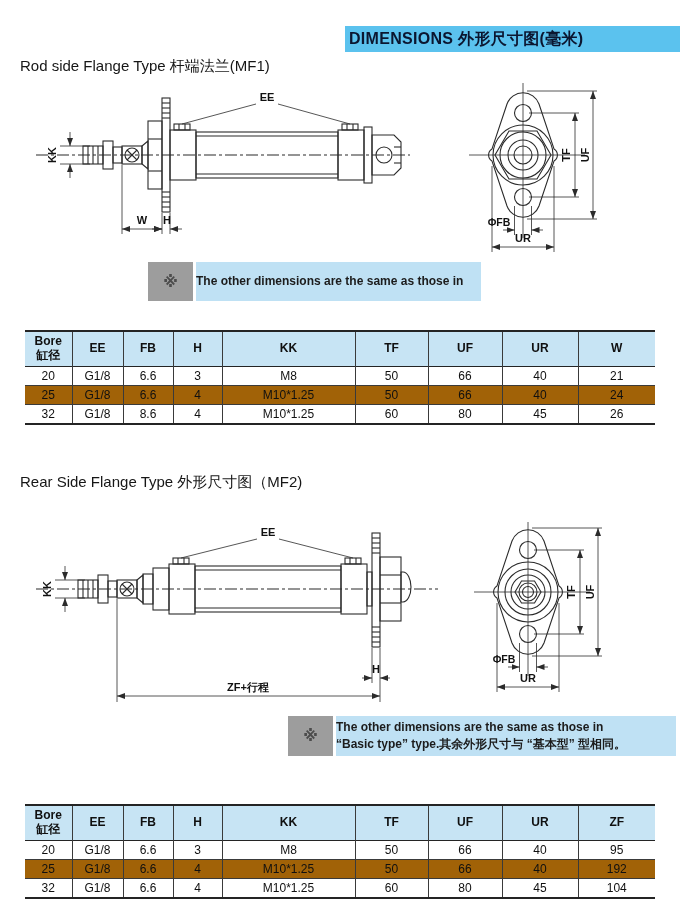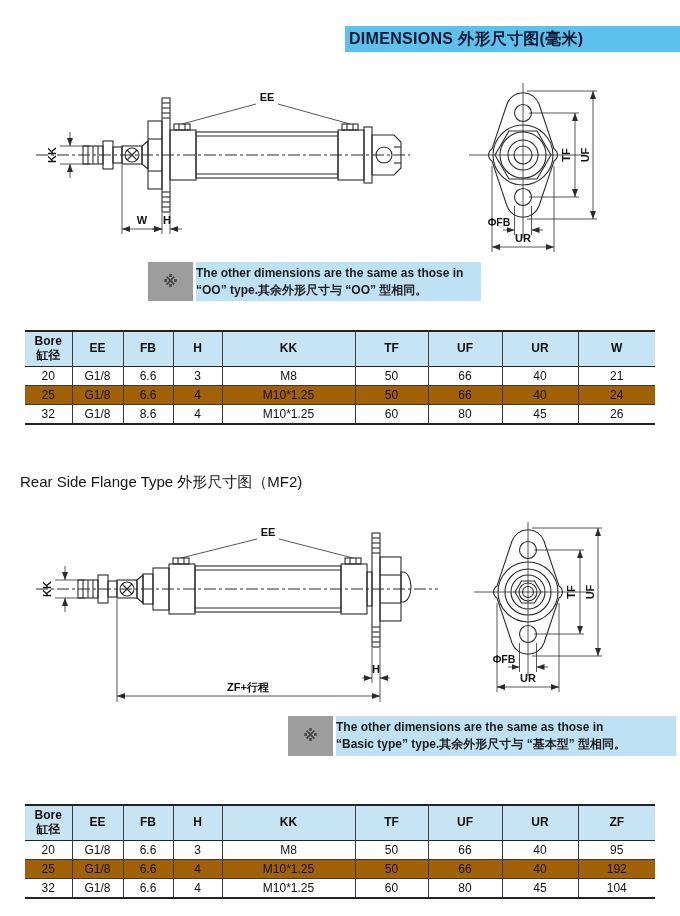--- a/index.html
+++ b/index.html
@@ -61,20 +61,21 @@
 </style>
 </head>
 <body>
 
 <div id="page">
 
   <div class="hdr-bar">
     <span>DIMENSIONS 外形尺寸图(毫米)</span>
   </div>
 
+  <div id="title1" class="sec-title">Rod side Flange Type 杆端法兰(MF1)</div>
 
   <svg id="draw1" class="tech" width="385" height="165" viewBox="0 0 385 165">
     <defs>
       <marker id="arD1" markerWidth="9" markerHeight="7" refX="8" refY="3" orient="auto-start-reverse" markerUnits="userSpaceOnUse">
         <path d="M0,0 L8,3 L0,6 Z" fill="#2b2b2b"></path>
       </marker>
     </defs>
     <g class="ln">
       <line class="center" x1="6" y1="70" x2="380" y2="70"></line>
       <rect x="53" y="61" width="20" height="18"></rect>
@@ -174,21 +175,20 @@
       <line x1="27" y1="167" x2="89" y2="167" marker-start="url(#arF1)" marker-end="url(#arF1)"></line>
       <text x="58" y="162" text-anchor="middle">UR</text>
     </g>
   </svg>
 
   <div class="note-marker" style="left:148px;top:262px;height:39px;">
     <span>※</span>
   </div>
   <div class="note-box" style="left:196px;top:262px;width:285px;height:39px;">
     <div>The other dimensions are the same as those in</div>
-    <div>“OO” type.其余外形尺寸与 “OO” 型相同。</div>
   </div>
 
   <table id="table1" class="dim-table">
     <colgroup>
       <col style="width:47px">
         <col style="width:51px">
         <col style="width:50px">
         <col style="width:49px">
       <col style="width:133px">
         <col style="width:73px">

